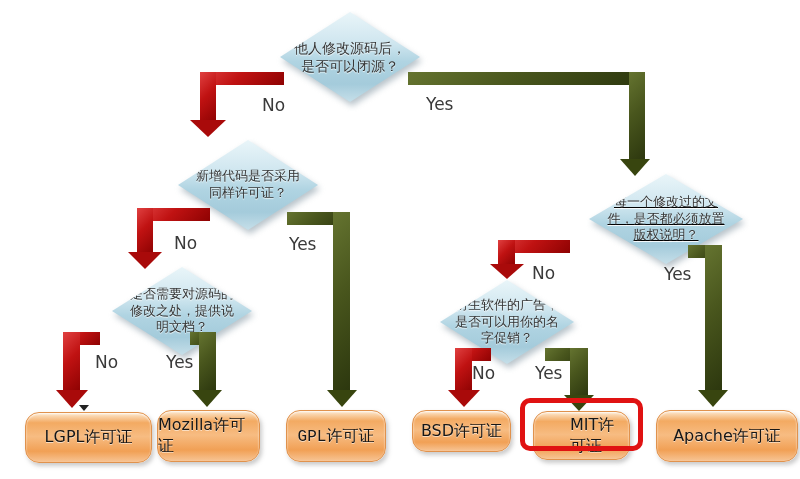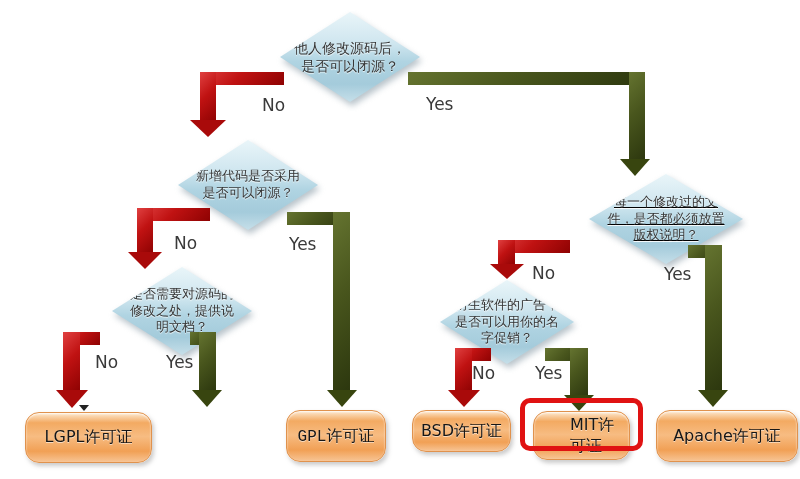--- a/index.html
+++ b/index.html
@@ -51,21 +51,21 @@
   <div class="diamond-wrap" style="left:280px;top:12px;width:140px;height:90px;">
     <div class="diamond">
       <span class="dtext" style="font-size:14px;">他人修改源码后，
 是否可以闭源？</span>
     </div>
   </div>
 
   <div class="diamond-wrap" style="left:178px;top:140px;width:140px;height:90px;">
     <div class="diamond">
       <span class="dtext">新增代码是否采用
-是否可以闭源？</span>
+同样许可证？</span>
     </div>
   </div>
 
   <div class="diamond-wrap" style="left:112px;top:267px;width:140px;height:88px;">
     <div class="diamond">
       <span class="dtext">是否需要对源码的
 修改之处，提供说
 明文档？</span>
     </div>
   </div>
@@ -154,20 +154,23 @@
     <div class="seg green-seg" style="left:570px;top:348px;width:18px;height:48px;"></div>
     <div class="head green-head" style="left:564px;top:395px;border-top-width:16px;"></div>
   </div>
   <span class="edge-label" style="left:535px;top:363px;">Yes</span>
 
   <div class="tick" style="left:79px;top:405px;"></div>
 
   <div class="license-box" style="left:25px;top:412px;width:127px;height:51px;">
     <span>LGPL许可证</span>
   </div>
+  <div class="license-box" style="left:157px;top:410px;width:103px;height:52px;">
+    <span>Mozilla许可证</span>
+  </div>
   <div class="license-box" style="left:286px;top:410px;width:100px;height:52px;font-family:Liberation Mono, monospace;">
     <span>GPL许可证</span>
   </div>
   <div class="license-box" style="left:412px;top:410px;width:99px;height:42px;">
     <span>BSD许可证</span>
   </div>
   <div class="license-box" style="left:533px;top:411px;width:97px;height:49px;padding-left:36px;">
     <span>MIT许可证</span>
   </div>
   <div class="license-box" style="left:656px;top:410px;width:142px;height:52px;">

